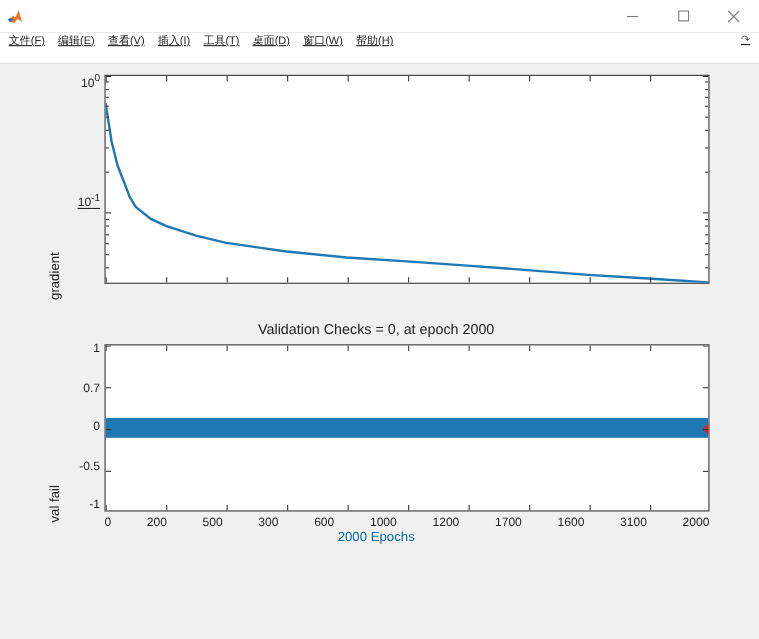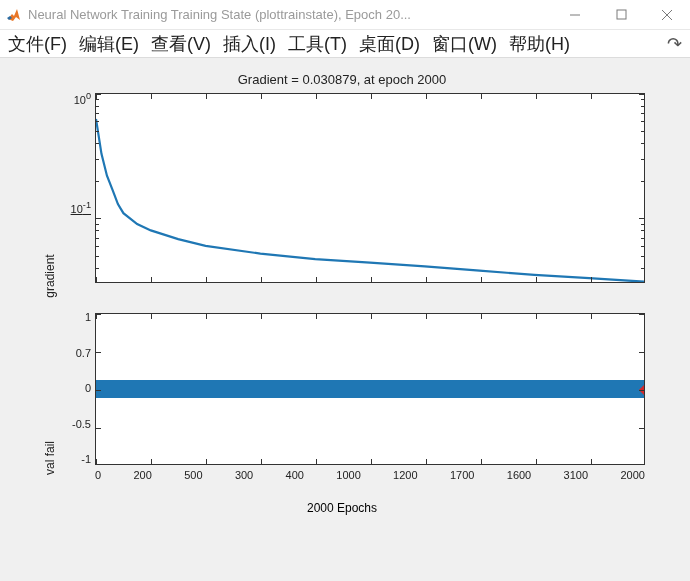--- a/index.html
+++ b/index.html
@@ -19,23 +19,23 @@
   .titlebar .app-icon { width: 16px; height: 16px; margin-right: 6px; }
   .titlebar .title-text { flex: 0 0 auto; max-width: 420px; white-space: nowrap; overflow: hidden; text-overflow: ellipsis; }
   .titlebar .spacer { flex: 1 1 auto; }
   .win-btn {
     width: 46px; height: 30px; display: flex; align-items: center; justify-content: center;
     color: #7a7a7a; cursor: pointer;
   }
   .win-btn svg { stroke: currentColor; }
   
   .menubar {
-    height: 28px; background: #ffffff; display: flex; align-items: center;
+    height: 28px; background: #ffffff; display: flex; align-items: flex-start;
     padding: 0 8px; gap: 12px; color: #222; border-bottom: 1px solid #dcdcdc;
-    flex: 0 0 auto; font-size: 18px;
+    flex: 0 0 auto; font-size: 10px; text-decoration: underline;
   }
   .menu-item { cursor: pointer; white-space: nowrap; }
   .menubar .tail { margin-left: auto; color:#555; }
   
   .figure-area {
     flex: 1 1 auto; background: #f0f0f0; position: relative; padding: 8px 14px 8px 8px;
     display: flex; flex-direction: column;
   }
   .subplot { display: flex; flex-direction: column; align-items: center; }
   .sub-title { font-size: 13px; color: #222; text-align: center; margin: 6px 0 4px 0; }
@@ -57,21 +57,21 @@
   .axes.top { width: 550px; height: 190px; }
   .yticks.top { height: 192px; width: 34px; }
   
   .axes.bot { width: 550px; height: 152px; }
   .yticks.bot { height: 154px; width: 34px; }
   .xticks {
     display: flex; justify-content: space-between; padding: 4px 0 0 0;
     font-size: 11px; color: #222;
   }
   .xticks.bot { width: 550px; margin-left: 56px; }
-  .xlabel { font-size: 12px; color: #000000; text-align: center; margin-top: 20px; }
+  .xlabel { font-size: 12px; color: #0369a1; text-align: center; margin-top: 0; }
   
   .tick-x { position:absolute; bottom:0; width:1px; height:5px; background:#333; }
   .tick-xt { position:absolute; top:0; width:1px; height:5px; background:#333; }
   .tick-y { position:absolute; left:0; height:1px; width:5px; background:#333; }
   .tick-yr { position:absolute; right:0; height:1px; width:5px; background:#333; }
   
   .zero-band {
     position:absolute; left:0; right:0; height:18px; background:#1f77b4;
     top:50%; transform:translateY(-50%);
   }
@@ -84,21 +84,20 @@
 </head>
 <body>
 
 <div class="titlebar">
   <span class="app-icon">
     <svg viewBox="0 0 16 16" width="16" height="16">
       <path d="M2 12 L6 7 L8 9 L11 2 L14 13 L10 10 L7 14 Z" fill="#e97627"></path>
       <path d="M1 11 L4 9 L6 11 L3 13 Z" fill="#2b6ca3"></path>
     </svg>
   </span>
-  <span class="title-text">Neural Network Training Training State (plottrainstate), Epoch 20...</span>
   <span class="spacer"></span>
   <div class="win-btn">
     <svg width="12" height="12" viewBox="0 0 12 12">
         <line x1="1" y1="6" x2="11" y2="6" stroke-width="1"></line>
       </svg>
   </div>
   <div class="win-btn">
     <svg width="11" height="11" viewBox="0 0 11 11">
         <rect x="1" y="1" width="9" height="9" fill="none" stroke-width="1"></rect>
       </svg>
@@ -119,21 +118,20 @@
   <span class="menu-item">工具(T)</span>
   <span class="menu-item">桌面(D)</span>
   <span class="menu-item">窗口(W)</span>
   <span class="menu-item">帮助(H)</span>
   <span class="tail">↷</span>
 </div>
 
 <div class="figure-area">
 
   <div class="subplot">
-    <div class="sub-title">Gradient = 0.030879, at epoch 2000</div>
     <div class="plot-row">
       <div class="ylabel-box">
         <span class="ylabel-text">gradient</span>
       </div>
       <div class="yticks top">
         <span>10<sup>0</sup></span>
         <span style="position:relative; top:13px;text-decoration:underline;">10<sup>-1</sup></span>
         <span></span>
       </div>
       <div class="axes top" id="axes-top">
@@ -192,20 +190,21 @@
           <div class="tick-xt" style="left: 439.5px;"></div>
           <div class="tick-x" style="left: 494.5px;"></div>
           <div class="tick-xt" style="left: 494.5px;"></div>
         </div>
     </div>
   </div>
 
   <div style="height:28px"></div>
 
   <div class="subplot">
+    <div class="sub-title">Validation Checks = 0, at epoch 2000</div>
     <div class="plot-row">
       <div class="ylabel-box">
         <span class="ylabel-text">val fail</span>
       </div>
       <div class="yticks bot" id="yticks-bot">
           <span>1</span>
           <span>0.7</span>
           <span>0</span>
           <span>-0.5</span>
           <span>-1</span>
@@ -241,21 +240,21 @@
           <div class="tick-xt" style="left: 439.5px;"></div>
           <div class="tick-x" style="left: 494.5px;"></div>
           <div class="tick-xt" style="left: 494.5px;"></div>
         </div>
     </div>
     <div class="xticks bot" id="xticks-bot">
         <span>0</span>
         <span>200</span>
         <span>500</span>
         <span>300</span>
-        <span>400</span>
+        <span>600</span>
         <span>1000</span>
         <span>1200</span>
         <span>1700</span>
         <span>1600</span>
         <span>3100</span>
         <span>2000</span>
       </div>
     <div class="xlabel">2000 Epochs</div>
   </div>
 

